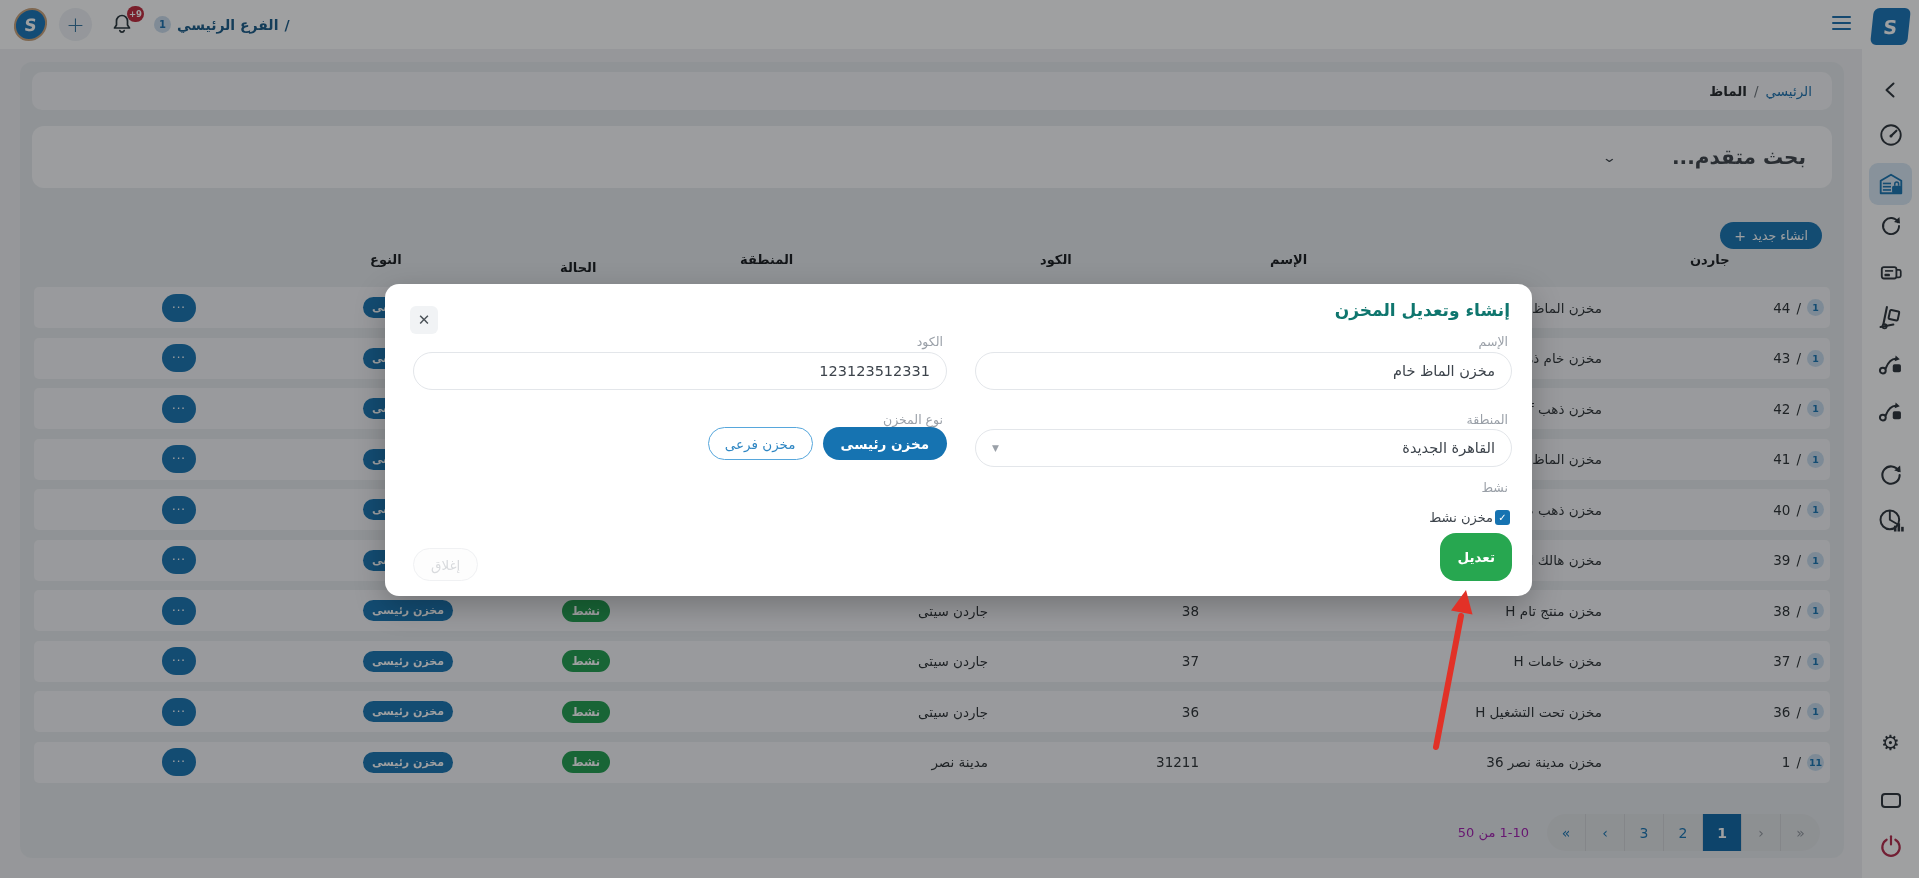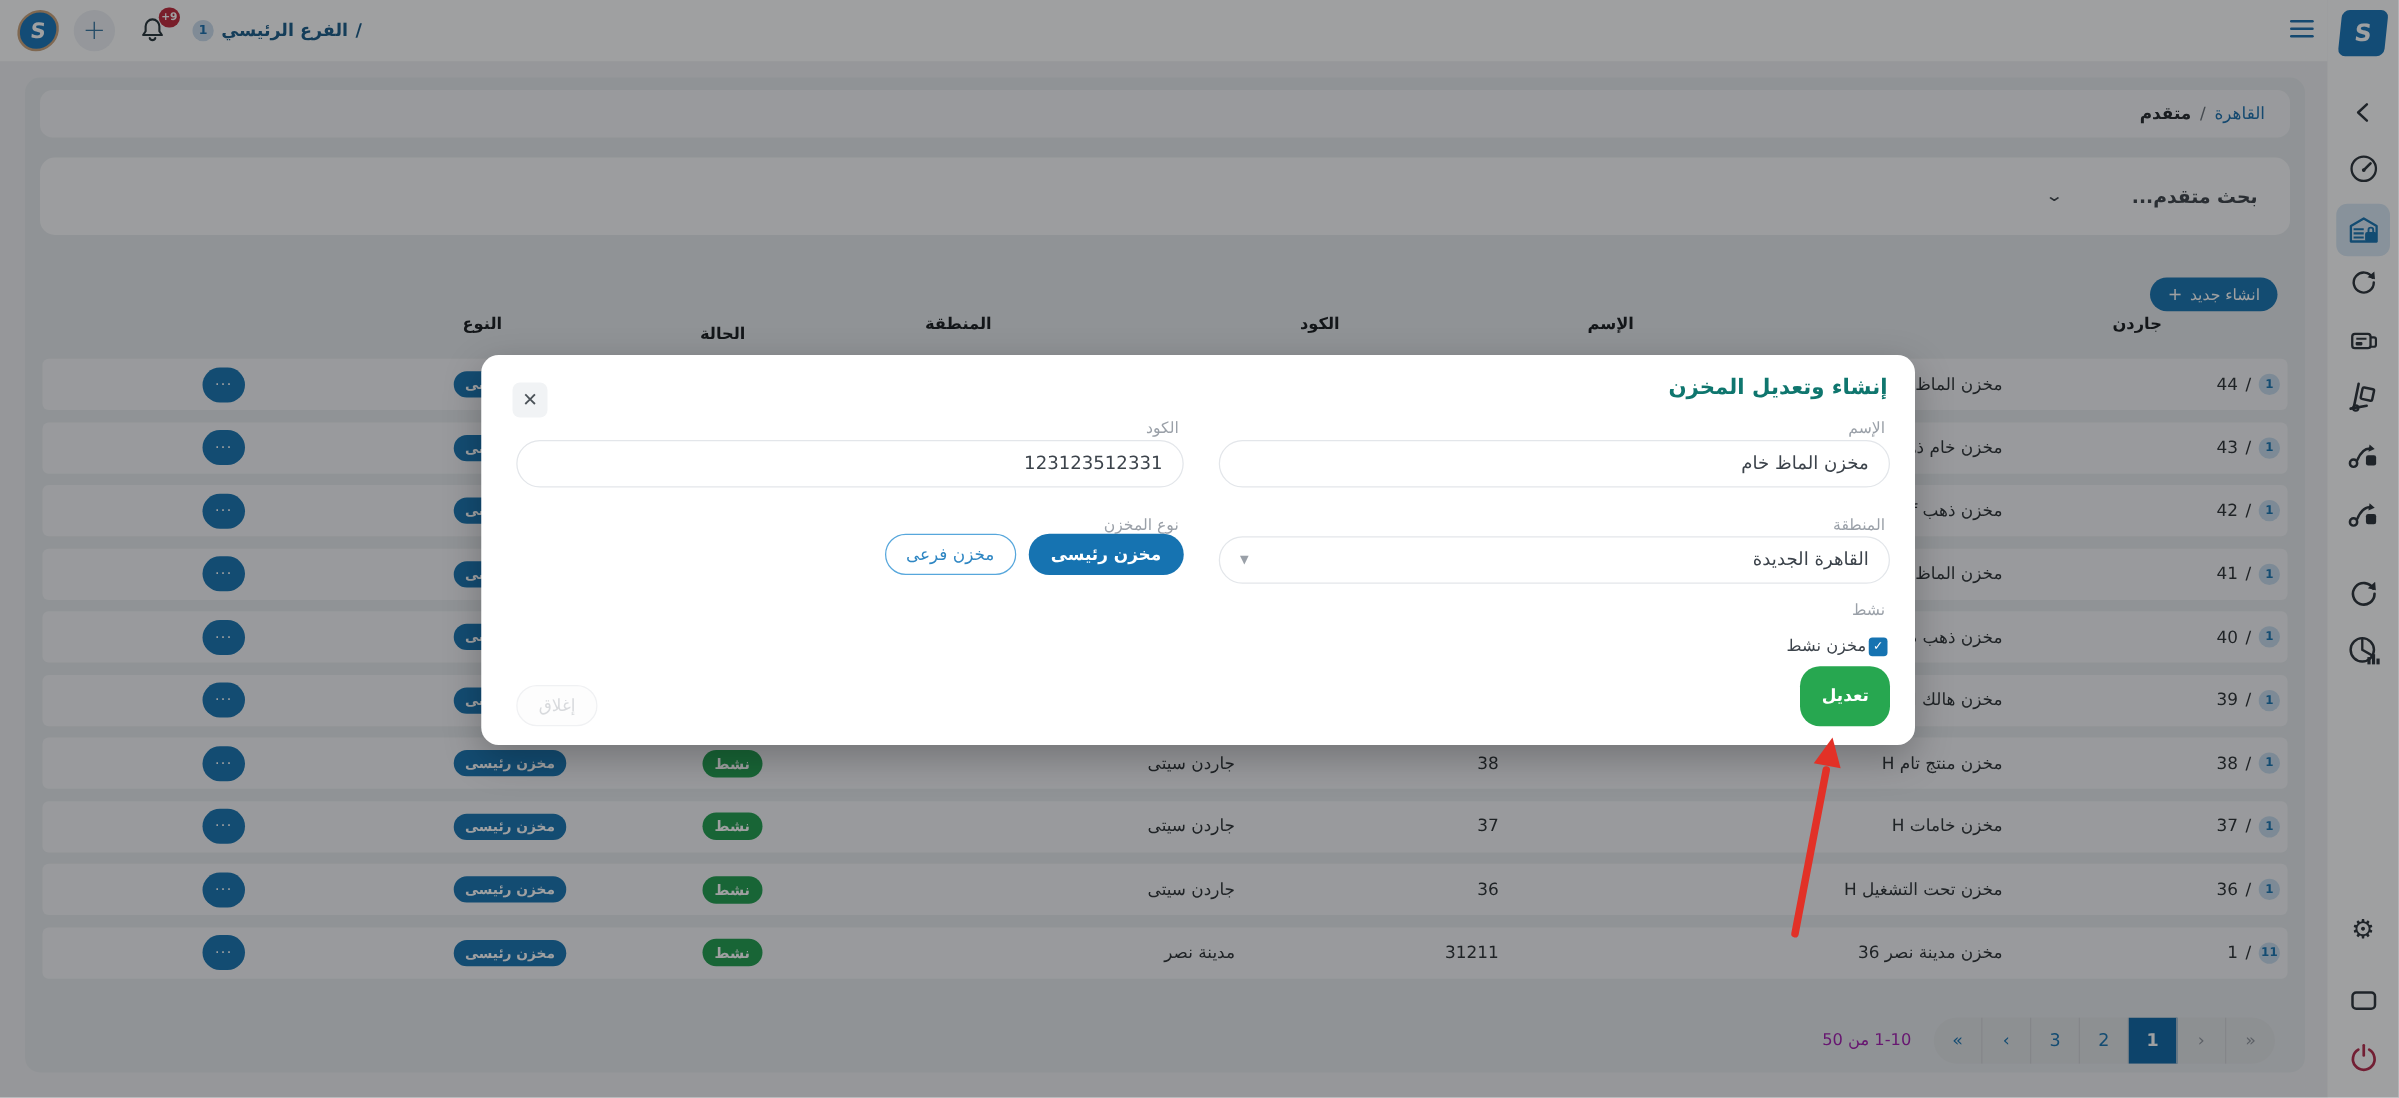--- a/index.html
+++ b/index.html
@@ -40,21 +40,21 @@
   .wrapper { position:absolute; top:13px; left:20px; width:1824px; height:796px; background:#e7eaed; border-radius:12px; }
 
   .breadcrumb-bar { position:absolute; top:10px; right:12px; left:12px; height:38px; background:#f5f6f8;
     border-radius:10px; display:flex; align-items:center; padding:0 20px; gap:7px; font-size:13.5px; }
   .bc-home { color:#1a6fad; cursor:pointer; }
   .bc-sep { color:#6b7178; }
   .bc-current { color:#23272b; font-weight:bold; }
 
   .search-card { position:absolute; top:64px; right:12px; left:12px; height:62px; background:#fafbfc;
     border-radius:12px; display:flex; align-items:center; padding:0 26px; gap:10px; cursor:pointer; }
-  .search-label { font-size:15px; font-weight:600; color:#3c4248;margin-left:47px; }
+  .search-label { font-size:20px; font-weight:600; color:#3c4248;margin-left:47px; }
   .search-chev { color:#3c4248; font-size:13px; transform:scaleX(1.4); }
 
   .create-btn { position:absolute; top:160px; right:22px; height:27px; background:#1673b1; color:#fff;
     border:none; border-radius:14px; display:flex; align-items:center; gap:6px; padding:0 14px;
     font-size:12.5px; font-family:inherit; cursor:pointer; }
   .create-plus { font-size:14px; }
 
   
   .tgrid { display:grid; grid-template-columns:140px 420px 230px 300px 180px 190px 1fr; direction:rtl; }
   .thead { position:absolute; top:182px; right:14px; left:14px; height:26px; align-items:center;
@@ -252,23 +252,23 @@
       <path d="M8 6.2 a8 8 0 1 0 8 0" fill="none" stroke="#b5294a" stroke-width="2" stroke-linecap="round"></path>
       <line x1="12" y1="3" x2="12" y2="10.5" stroke="#b5294a" stroke-width="2" stroke-linecap="round"></line>
     </svg>
   </div>
 </div>
 
 <div class="content">
   <div class="wrapper">
 
     <div class="breadcrumb-bar">
-      <span class="bc-home">القاهرة</span>
+      <span class="bc-home">الرئيسي</span>
       <span class="bc-sep">/</span>
-      <span class="bc-current">متقدم</span>
+      <span class="bc-current">الماظ</span>
     </div>
 
     <div class="search-card">
       <span class="search-label">بحث متقدم...</span>
       <span class="search-chev">⌄</span>
     </div>
 
     <button class="create-btn">
       <span>انشاء جديد</span>
       <span class="create-plus">+</span>

